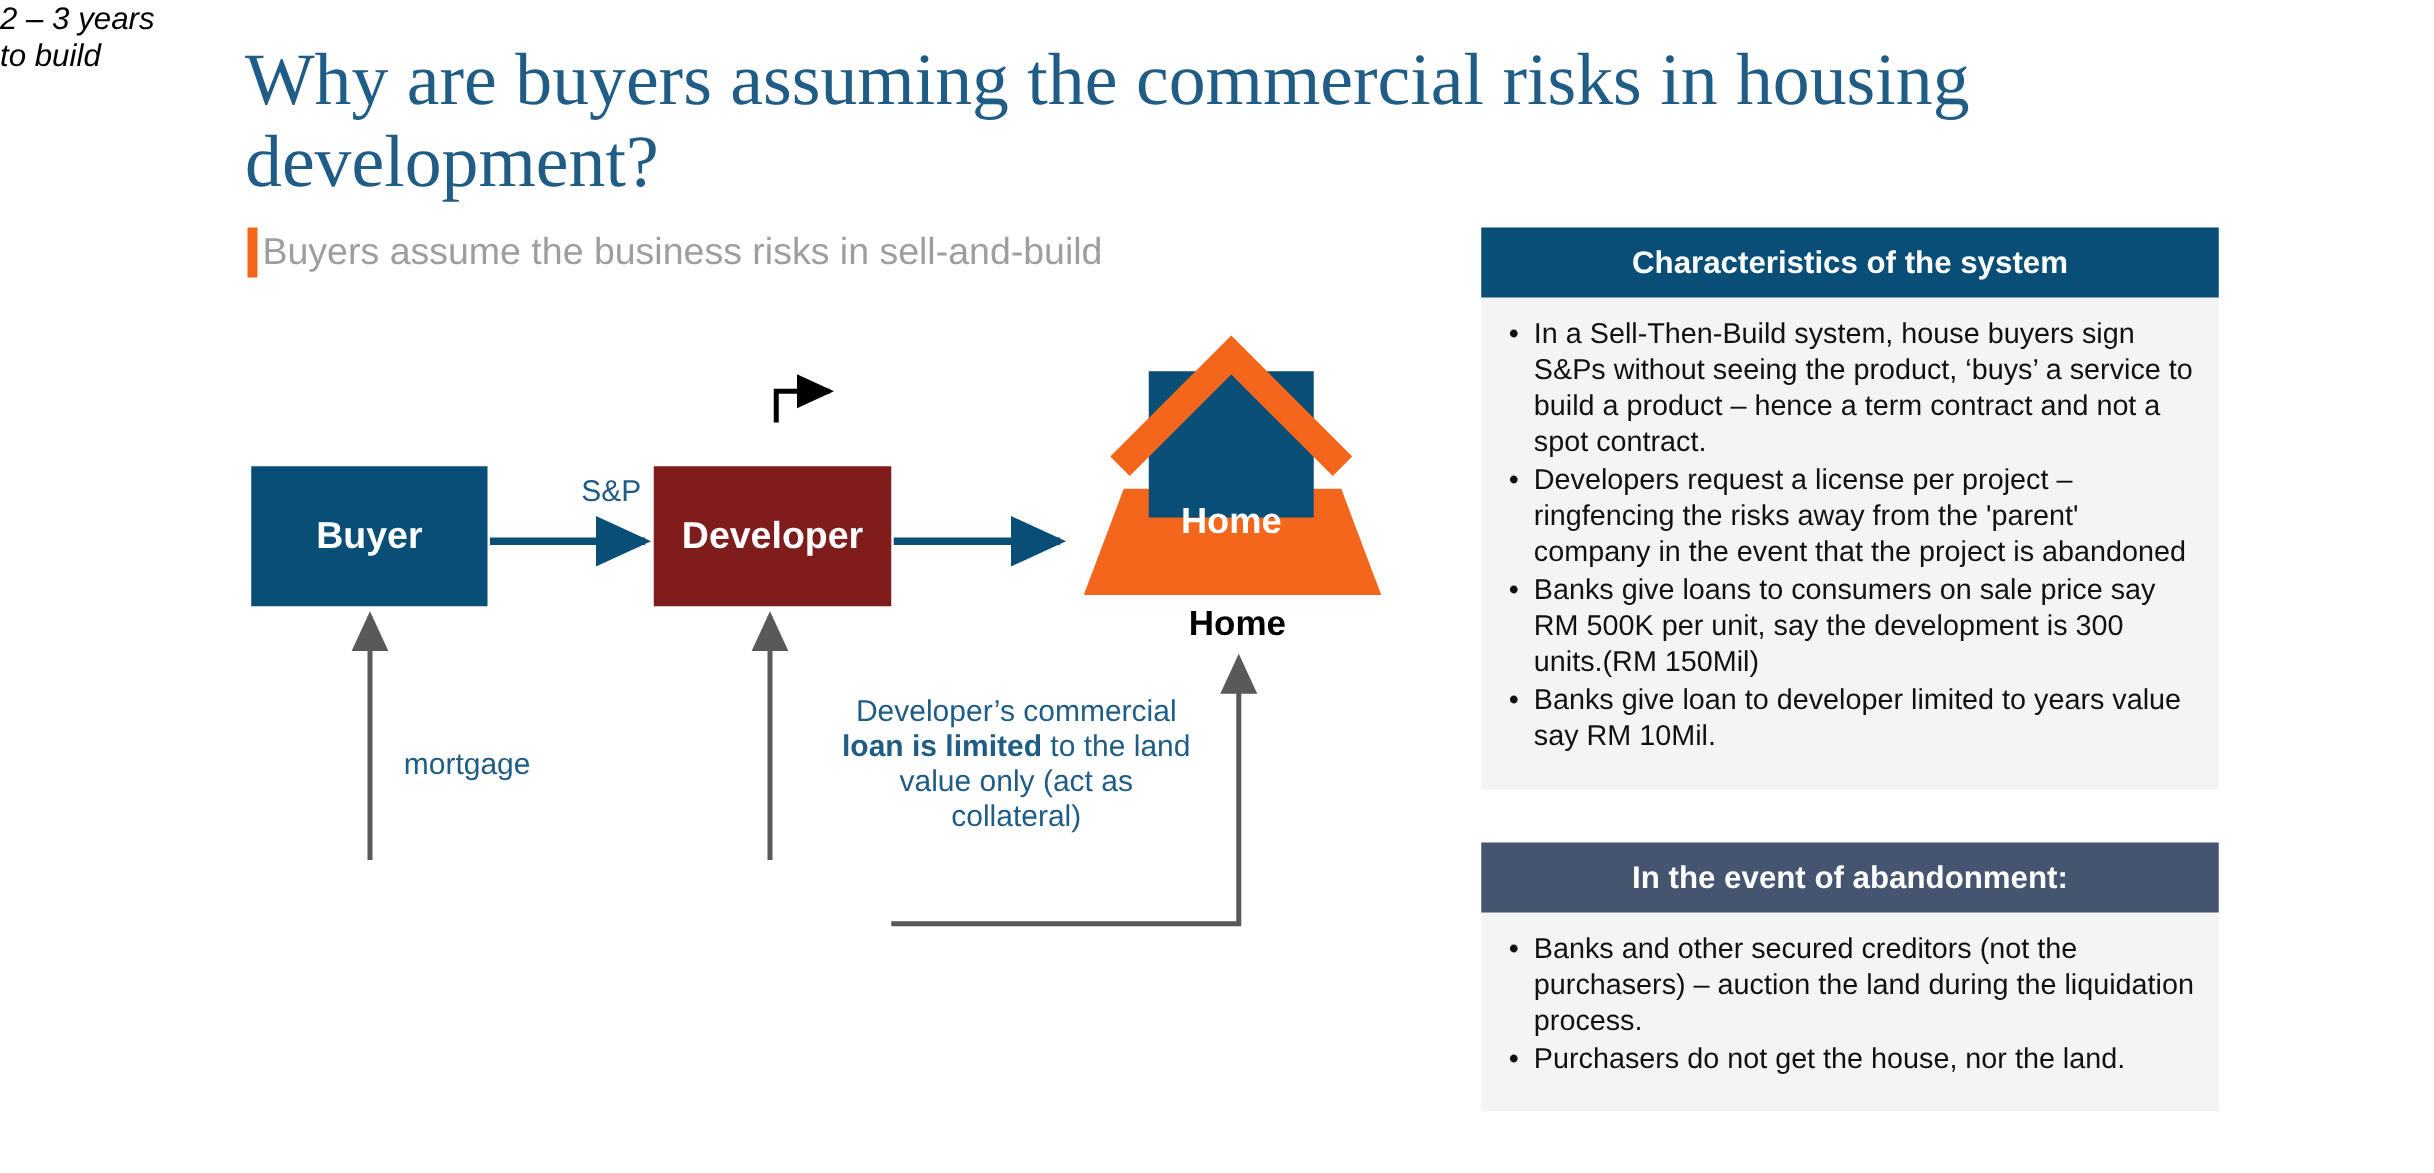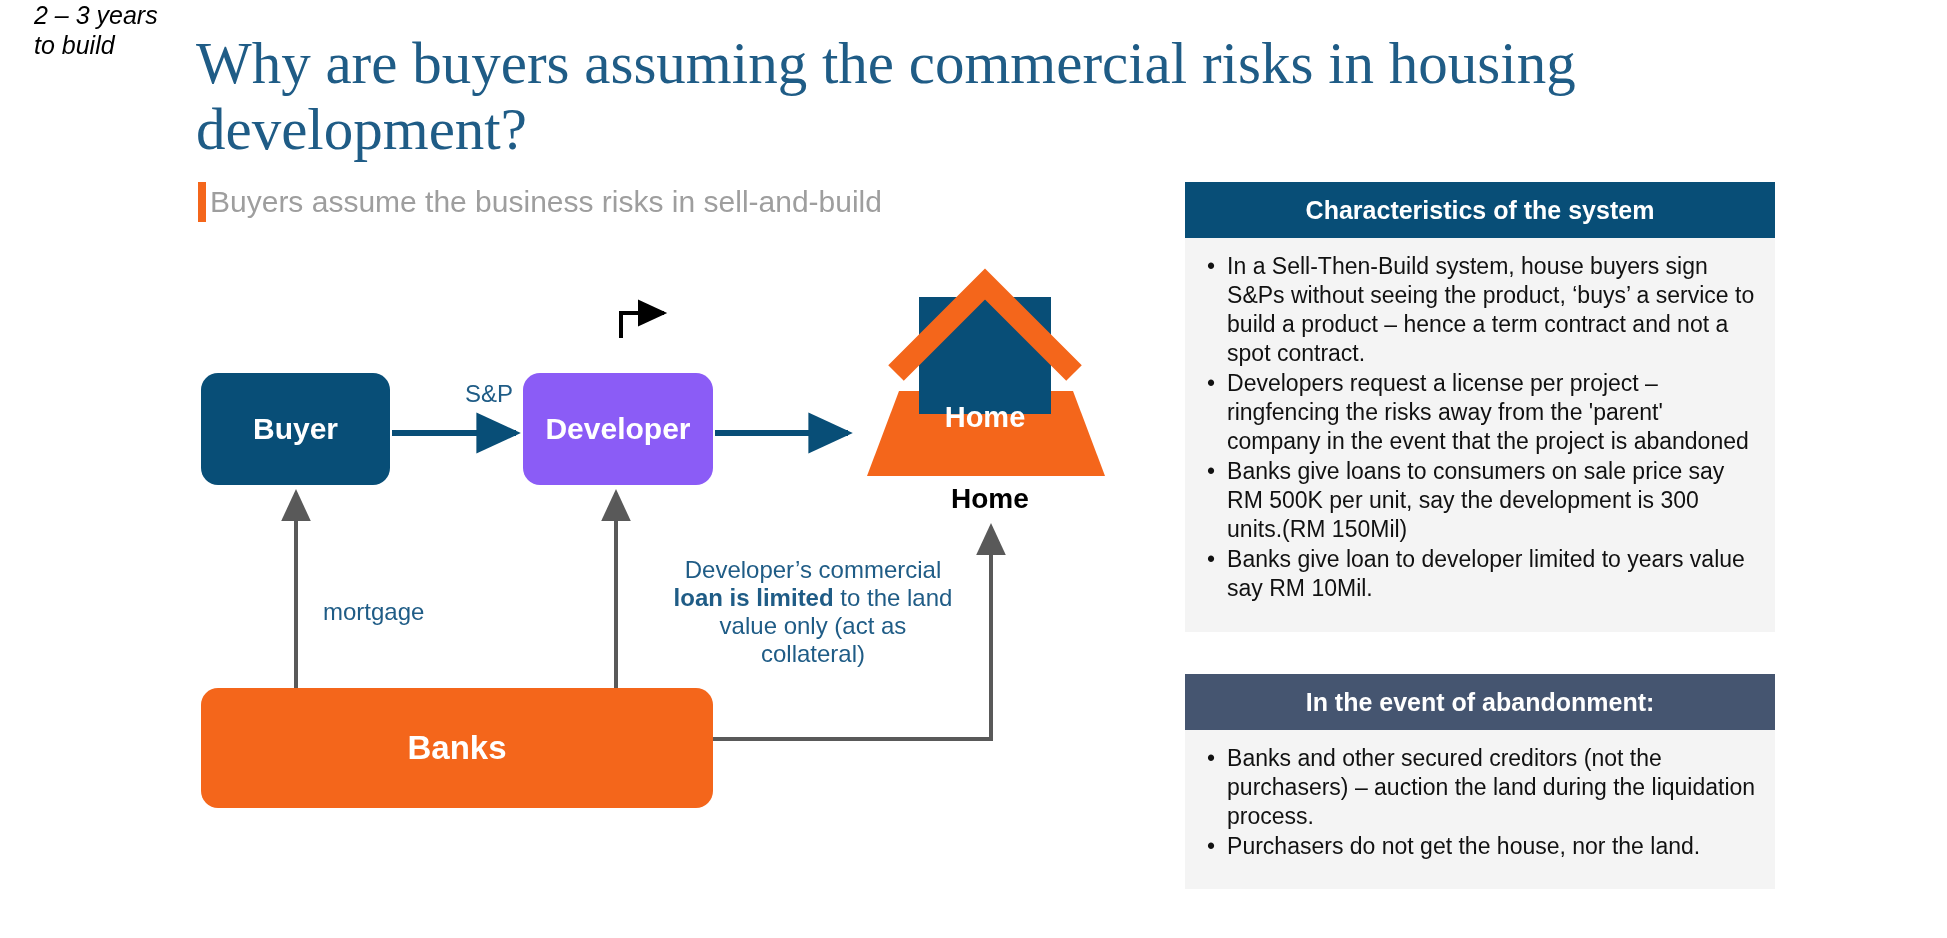--- a/index.html
+++ b/index.html
@@ -22,36 +22,36 @@
   }
   #subtitle-bar{width:8px;height:40px;background:#F4661B;}
   #subtitle{
     font-size:30px;color:#9E9E9E;font-weight:400;white-space:nowrap;
   }
 
   
   #diagram{position:absolute;left:0;top:0;width:1180px;height:938px;}
   .node{
     position:absolute;display:flex;align-items:center;justify-content:center;
-    color:#ffffff;font-weight:bold;text-align:center;border-radius:17px;
+    color:#ffffff;font-weight:bold;text-align:center;
   }
   #node-buyer{left:201px;top:373px;width:189px;height:112px;background:#084E77;font-size:30px;}
-  #node-developer{left:523px;top:373px;width:190px;height:112px;background:#8b5cf6;font-size:30px;}
+  #node-developer{left:523px;top:373px;width:190px;height:112px;background:#7f1d1d;font-size:30px;}
   #node-banks{left:201px;top:688px;width:512px;height:120px;background:#F4661B;font-size:33px;}
 
   .lbl{position:absolute;color:#1F5C86;}
   #lbl-sp{left:425px;top:380px;font-size:24px;margin-left:40px;}
   #lbl-mortgage{left:323px;top:598px;font-size:24px;}
   #lbl-loan{
     left:648px;top:556px;width:290px;font-size:24px;line-height:28px;text-align:center;margin-left:20px;
   }
   #lbl-loan b{font-weight:bold;}
   #lbl-years{
     left:685px;top:295px;font-size:25px;line-height:30px;
-    font-style:italic;color:#000000;font-weight:500;padding-left:34px;
+    font-style:italic;color:#000000;font-weight:500;
   }
   #lbl-land{
     left:951px;top:483px;font-size:28px;font-weight:bold;color:#000000;
   }
   #lbl-home{
     position:absolute;left:925px;top:401px;width:120px;text-align:center;
     font-size:29px;font-weight:bold;color:#ffffff;
   }
 
   
@@ -115,23 +115,20 @@
         <path d="M896,373 L985,284 L1074,373" fill="none" stroke="#F4661B" stroke-width="22"></path>
       </g>
     </svg>
 
     <div class="node" id="node-buyer">
       <span>Buyer</span>
     </div>
     <div class="node" id="node-developer">
       <span>Developer</span>
     </div>
-    <div class="node" id="node-banks">
-      <span>Banks</span>
-    </div>
 
     <div id="lbl-home">Home</div>
     <div class="lbl" id="lbl-land">Home</div>
 
     <div class="lbl" id="lbl-sp">S&amp;P</div>
     <div class="lbl" id="lbl-mortgage">mortgage</div>
 
     <div id="lbl-years">
       <div>2 – 3 years</div>
       <div>to build</div>

